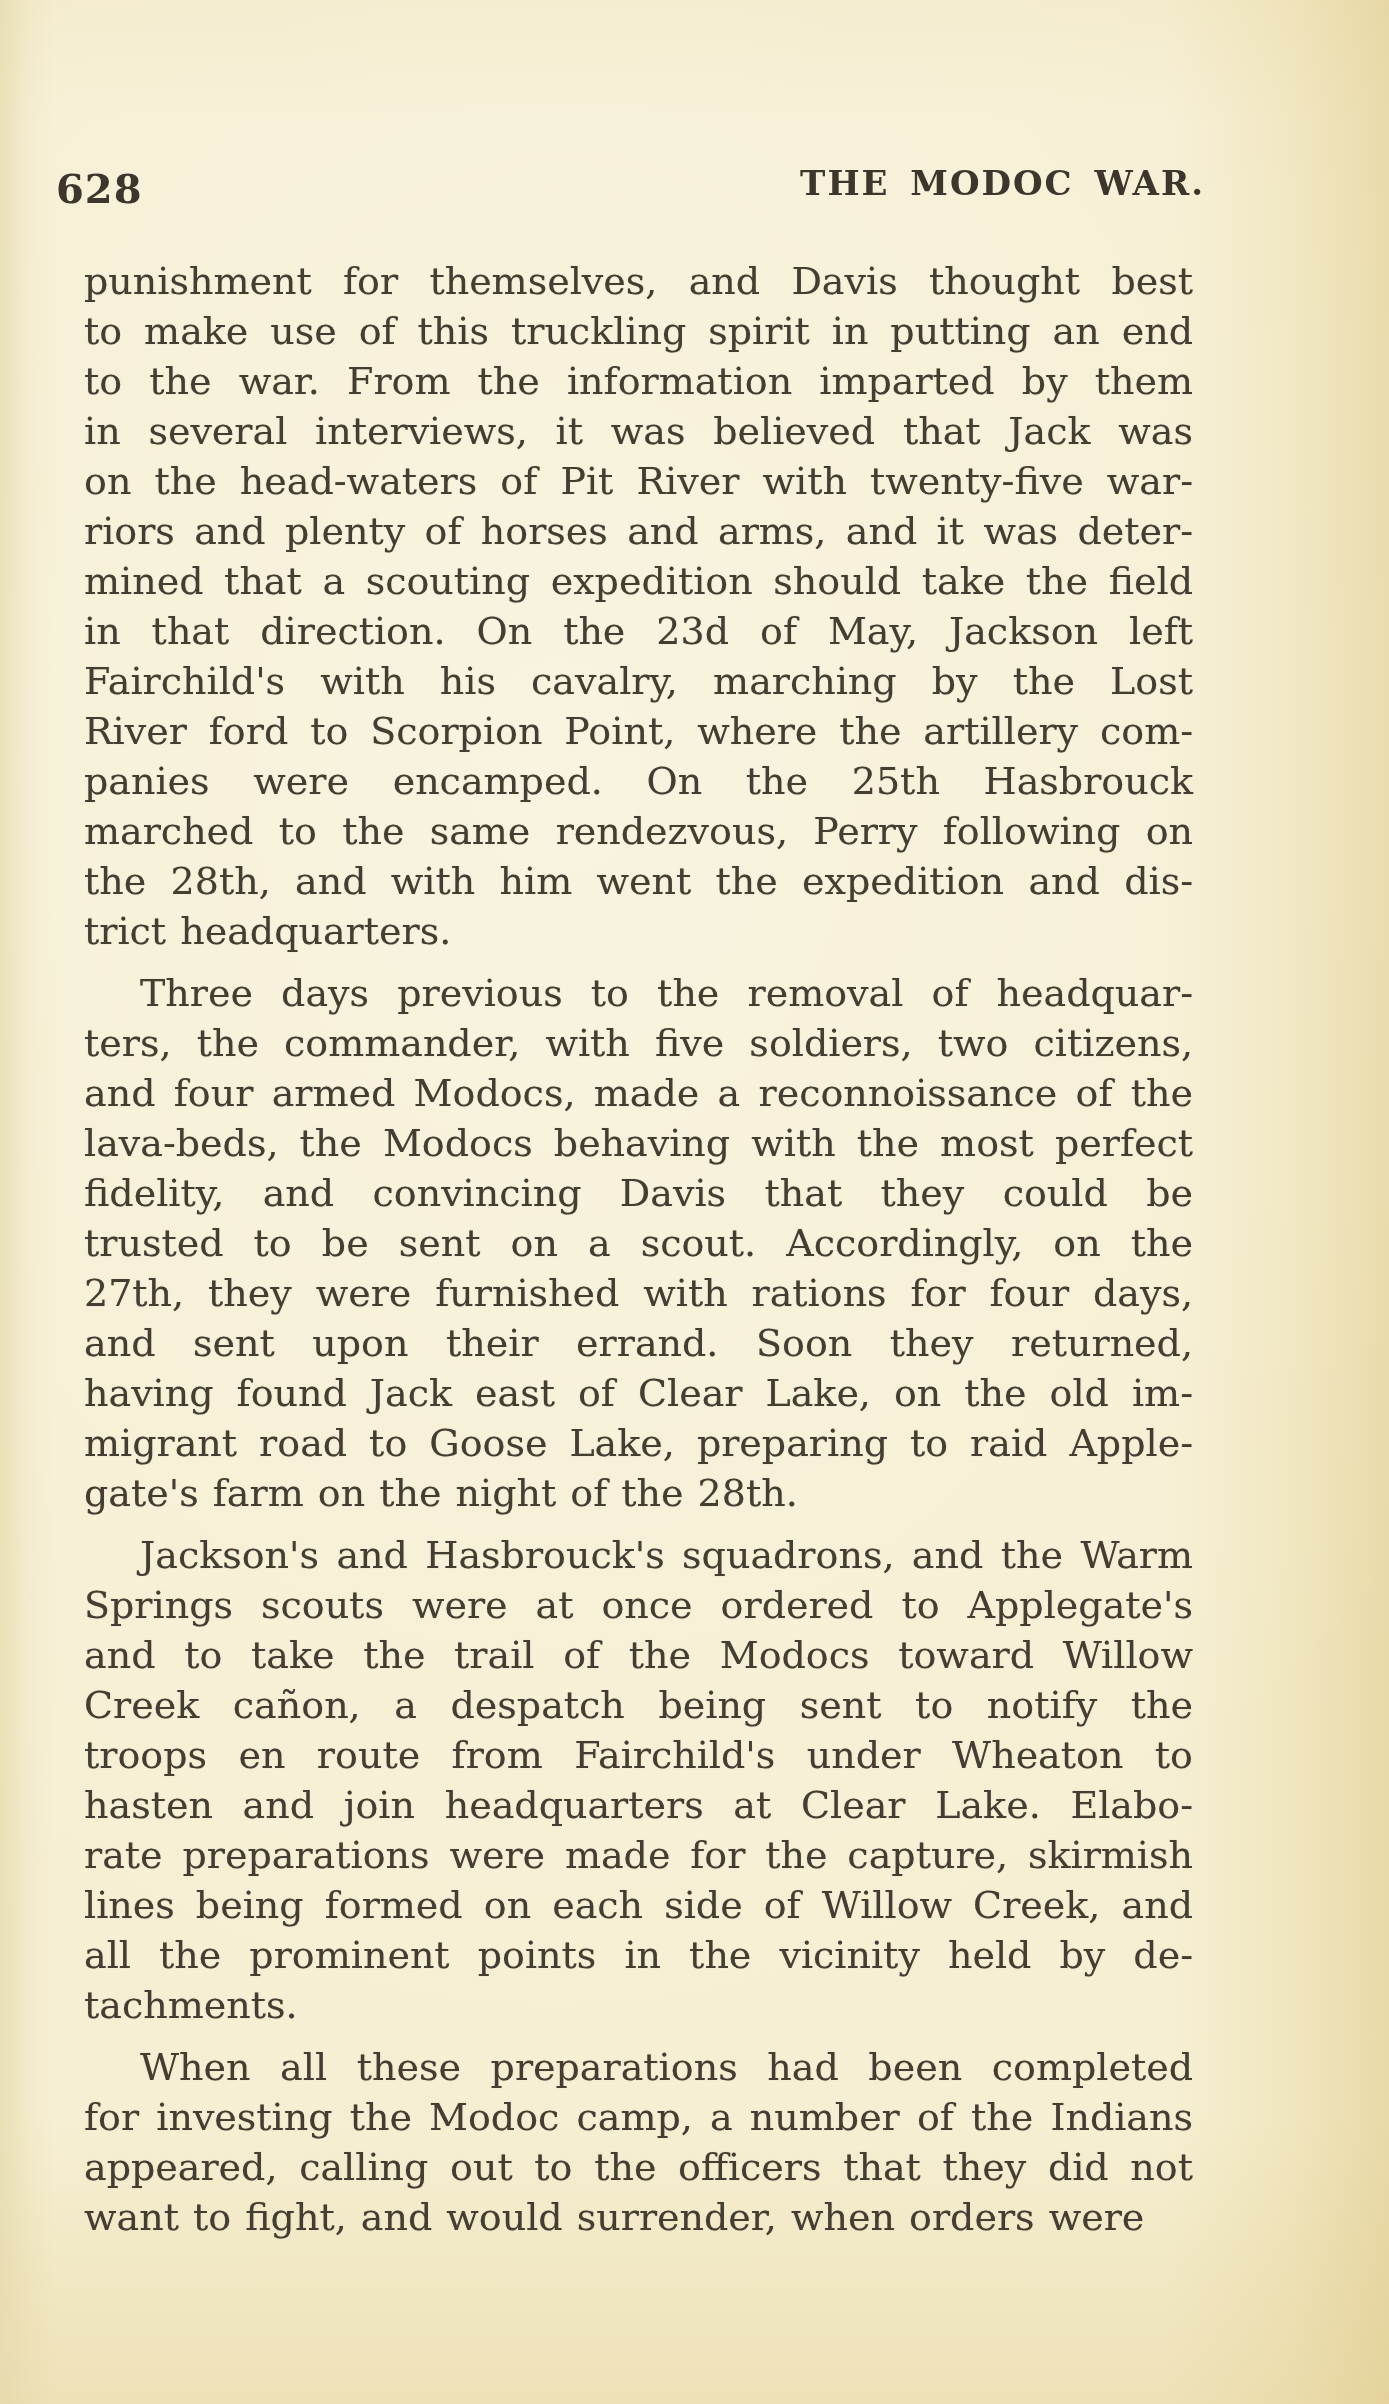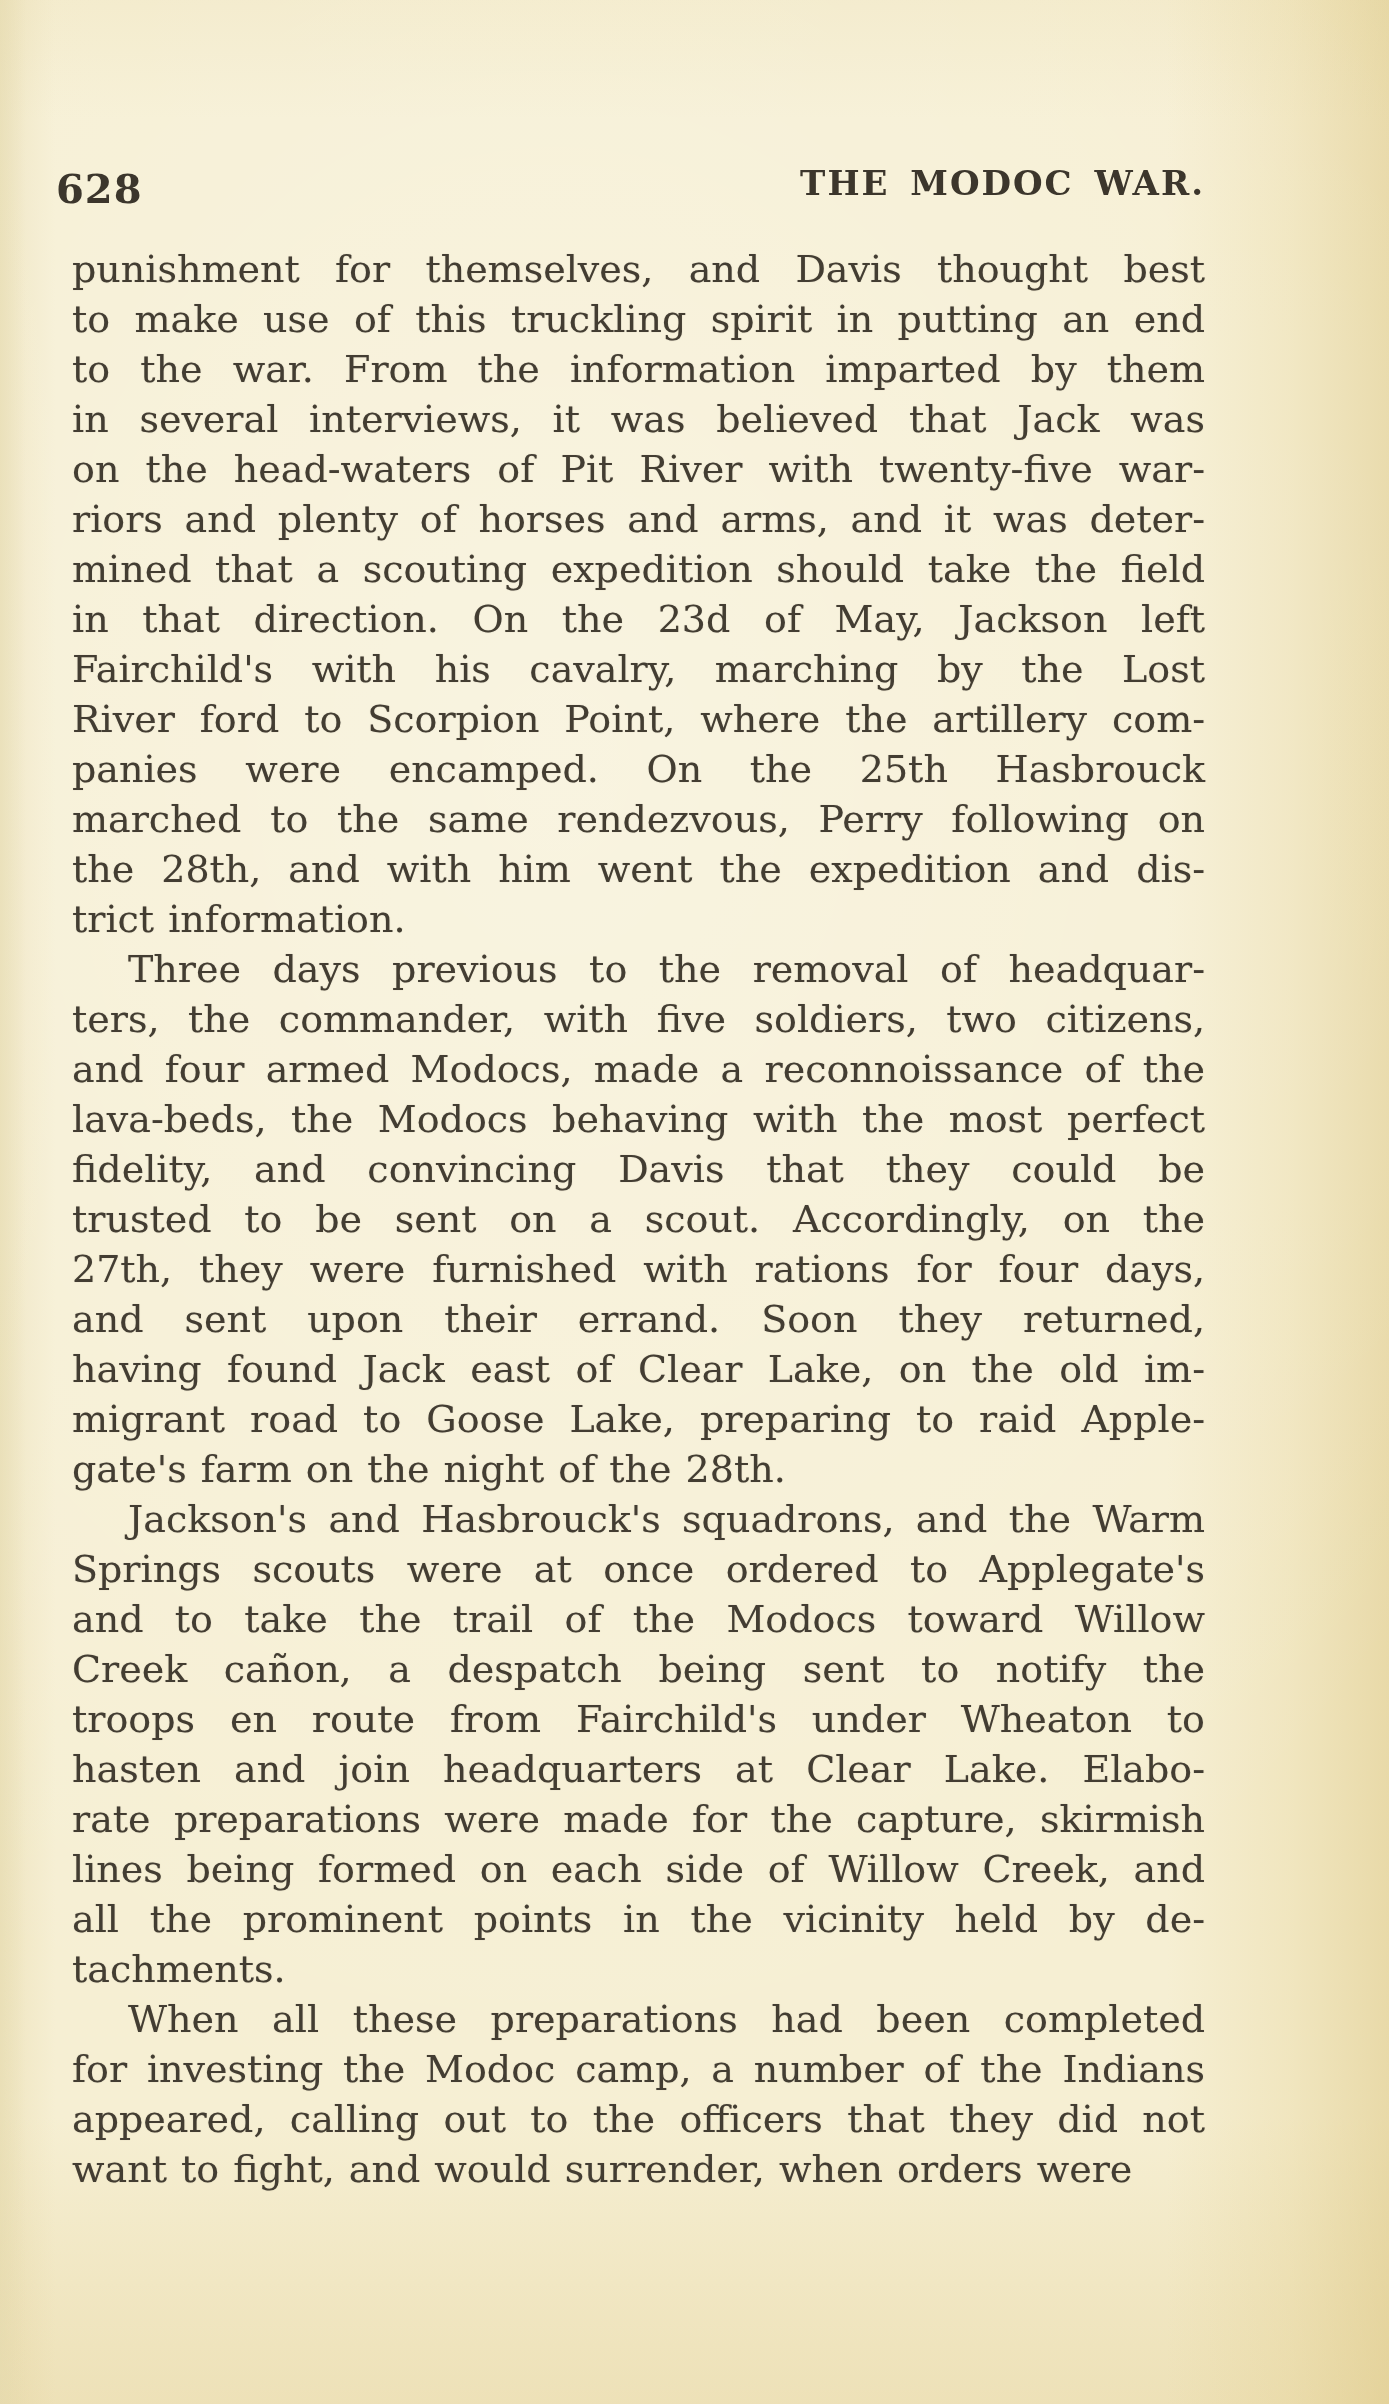--- a/index.html
+++ b/index.html
@@ -59,21 +59,21 @@
     position: absolute;
     top: 244px;
     left: 72px;
     width: 1133px;
     font-size: 38px;
     line-height: 50px;
     color: #433d32;
     text-shadow: 0 0 1px rgba(67,61,50,0.30);
     word-spacing: 2px;
   }
-  .paragraph { margin: 0; }
+  .paragraph { margin: 12px; }
   .line {
     height: 50px;
     text-align: justify;
     text-align-last: justify;
     white-space: nowrap;
   }
   .line.last {
     text-align-last: left;
   }
   .line.first-indent {
@@ -96,21 +96,21 @@
         <div class="line">in several interviews, it was believed that Jack was</div>
         <div class="line">on the head-waters of Pit River with twenty-five war-</div>
         <div class="line">riors and plenty of horses and arms, and it was deter-</div>
         <div class="line">mined that a scouting expedition should take the field</div>
         <div class="line">in that direction.  On the 23d of May, Jackson left</div>
         <div class="line">Fairchild's with his cavalry, marching by the Lost</div>
         <div class="line">River ford to Scorpion Point, where the artillery com-</div>
         <div class="line">panies were encamped.  On the 25th Hasbrouck</div>
         <div class="line">marched to the same rendezvous, Perry following on</div>
         <div class="line">the 28th, and with him went the expedition and dis-</div>
-        <div class="line last">trict information.</div>
+        <div class="line last">trict headquarters.</div>
       </div>
       <div class="paragraph">
         <div class="line first-indent">Three days previous to the removal of headquar-</div>
         <div class="line">ters, the commander, with five soldiers, two citizens,</div>
         <div class="line">and four armed Modocs, made a reconnoissance of the</div>
         <div class="line">lava-beds, the Modocs behaving with the most perfect</div>
         <div class="line">fidelity, and convincing Davis that they could be</div>
         <div class="line">trusted to be sent on a scout.  Accordingly, on the</div>
         <div class="line">27th, they were furnished with rations for four days,</div>
         <div class="line">and sent upon their errand.  Soon they returned,</div>

